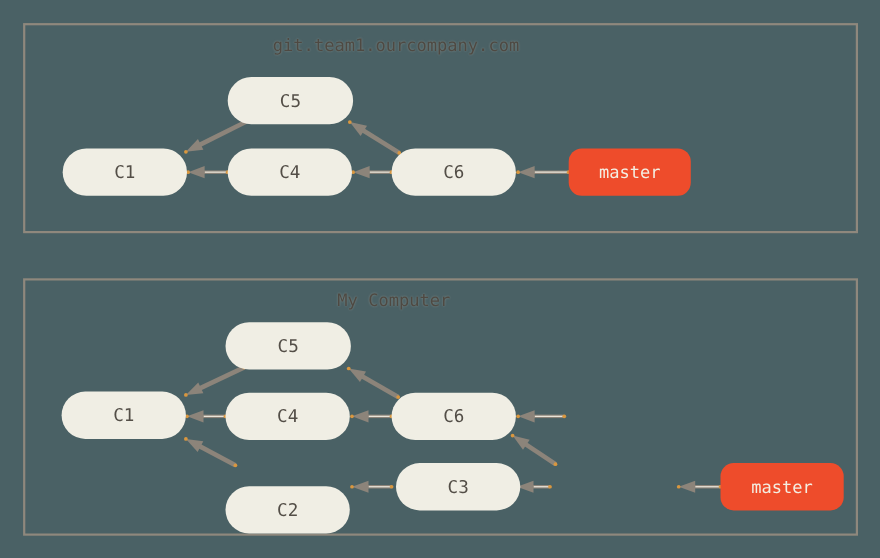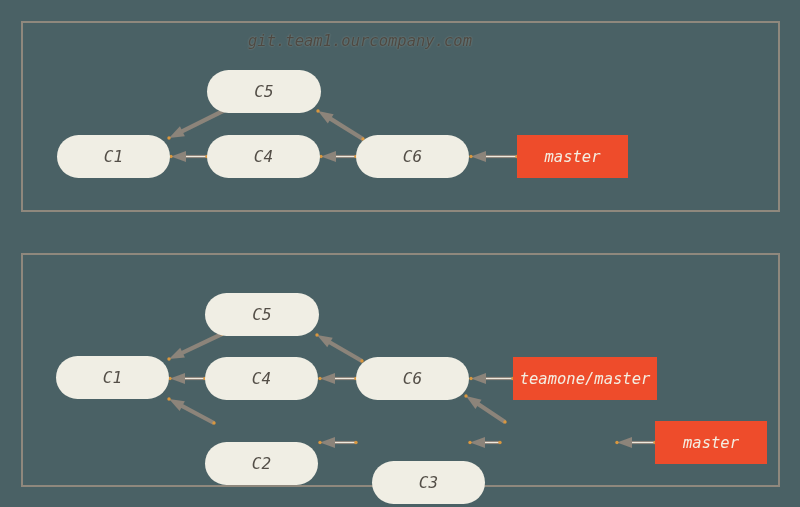--- a/index.html
+++ b/index.html
@@ -1,36 +1,37 @@
 <!DOCTYPE html>
 <html style="--background: #4a6165; --frame-border: #8f887d; --node-fill: #f0eee4; --node-text: #534e47; --branch-fill: #ee4c2b; --branch-text: #f4eee2; --arrow: #8c847a; --arrow-core: #eee9dd; --anchor-dot: #d9973f; --title-text: #4e4942;"><head>
 <meta charset="utf-8">
 <style>
   html,body{margin:0;padding:0;}
   body{
     width:800px;height:507px;position:relative;overflow:hidden;
     background:var(--background,#4a6165);
     font-family:"DejaVu Sans Mono","Liberation Mono",monospace;
   }
-  #diagram-root{position:absolute;inset:0;width:780px;height:507px;font-style:italic;}
+  #diagram-root{position:absolute;inset:0;width:780px;height:507px;}
   .frame{
     position:absolute;box-sizing:border-box;
     border:2.5px solid var(--frame-border,#8f887d);
   }
   .box-title{
     position:absolute;transform:translateX(-50%);
     font-size:15.5px;line-height:18px;white-space:nowrap;
     color:var(--title-text,#4e4942);
     text-shadow:0 0 2px rgba(225,218,205,.38);
     letter-spacing:0;
   }
   .node{
     position:absolute;box-sizing:border-box;
     display:flex;align-items:center;justify-content:center;
     white-space:nowrap;
+    border-radius:12px;
   }
   .node.commit{
     background:var(--node-fill,#f0eee4);
     color:var(--node-text,#534e47);
     border-radius:22px;
     font-size:16px;
   }
   .node.branch{
     background:var(--branch-fill,#ee4c2b);
     color:var(--branch-text,#f4eee2);
@@ -144,21 +145,21 @@
       </g>
     </svg>
 <div class="frame" style="left: 21px; top: 21px; width: 759px; height: 191px;"></div>
     <div class="box-title" style="left: 360px; top: 32px;">git.team1.ourcompany.com</div>
     <div class="node commit" style="left: 207px; top: 70px; width: 114px; height: 43px;">C5</div>
     <div class="node commit" style="left: 57px; top: 135px; width: 113px; height: 43px;">C1</div>
     <div class="node commit" style="left: 207px; top: 135px; width: 113px; height: 43px;">C4</div>
     <div class="node commit" style="left: 356px; top: 135px; width: 113px; height: 43px;">C6</div>
     <div class="node branch" style="left: 517px; top: 135px; width: 111px; height: 43px;">master</div>
     <div class="frame" style="left: 21px; top: 253px; width: 759px; height: 234px;"></div>
+    <div class="box-title" style="left: 358px; top: 264px;">My Computer</div>
     <div class="node commit" style="left: 205px; top: 293px; width: 114px; height: 43px;">C5</div>
     <div class="node commit" style="left: 56px; top: 356px; width: 113px; height: 43px;">C1</div>
     <div class="node commit" style="left: 205px; top: 357px; width: 113px; height: 43px;">C4</div>
     <div class="node commit" style="left: 356px; top: 357px; width: 113px; height: 43px;">C6</div>
-    <div class="node branch" style="left: 513px; top: 357px; width: 144px; height: 43px;">teamone/master</div>
     <div class="node commit" style="left: 205px; top: 442px; width: 113px; height: 43px;">C2</div>
-    <div class="node commit" style="left: 372px; top: 421px; width: 113px; height: 43px; margin-top: 40px;">C3</div>
+    <div class="node commit" style="left: 360px; top: 421px; width: 113px; height: 43px;">C3</div>
     <div class="node branch" style="left: 655px; top: 421px; width: 112px; height: 43px;">master</div>
   </div>
 
 </body></html>

